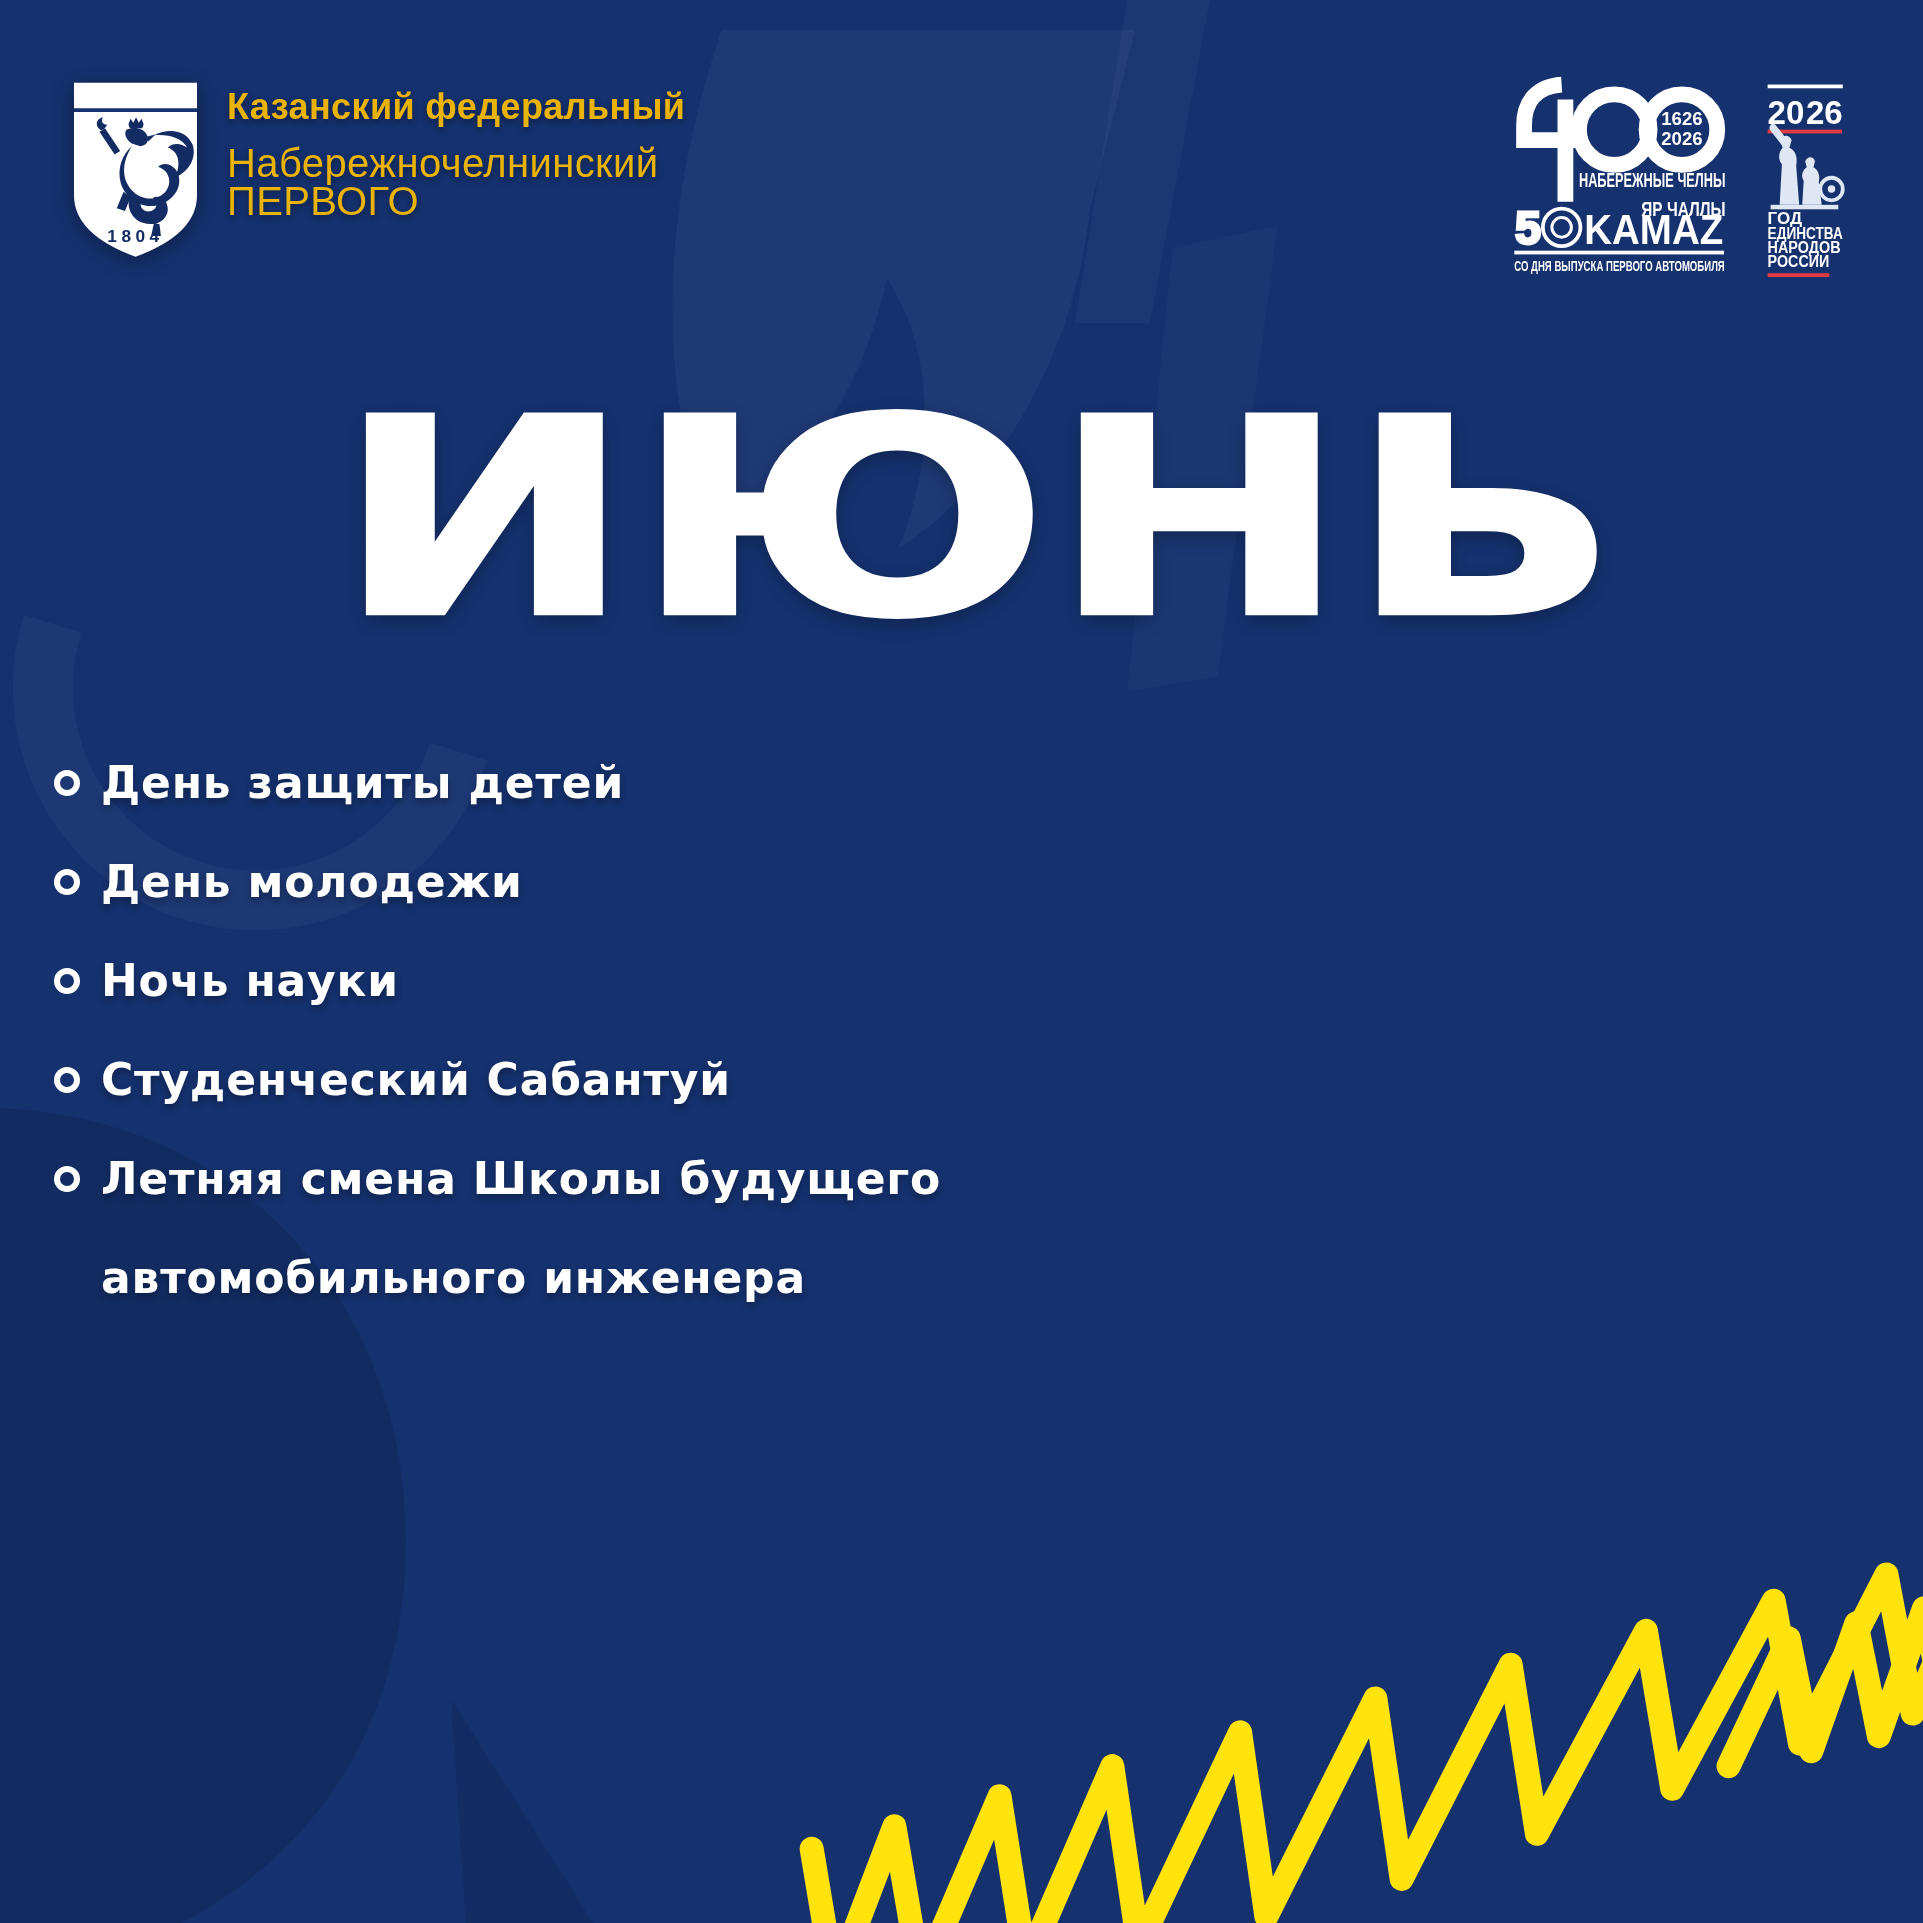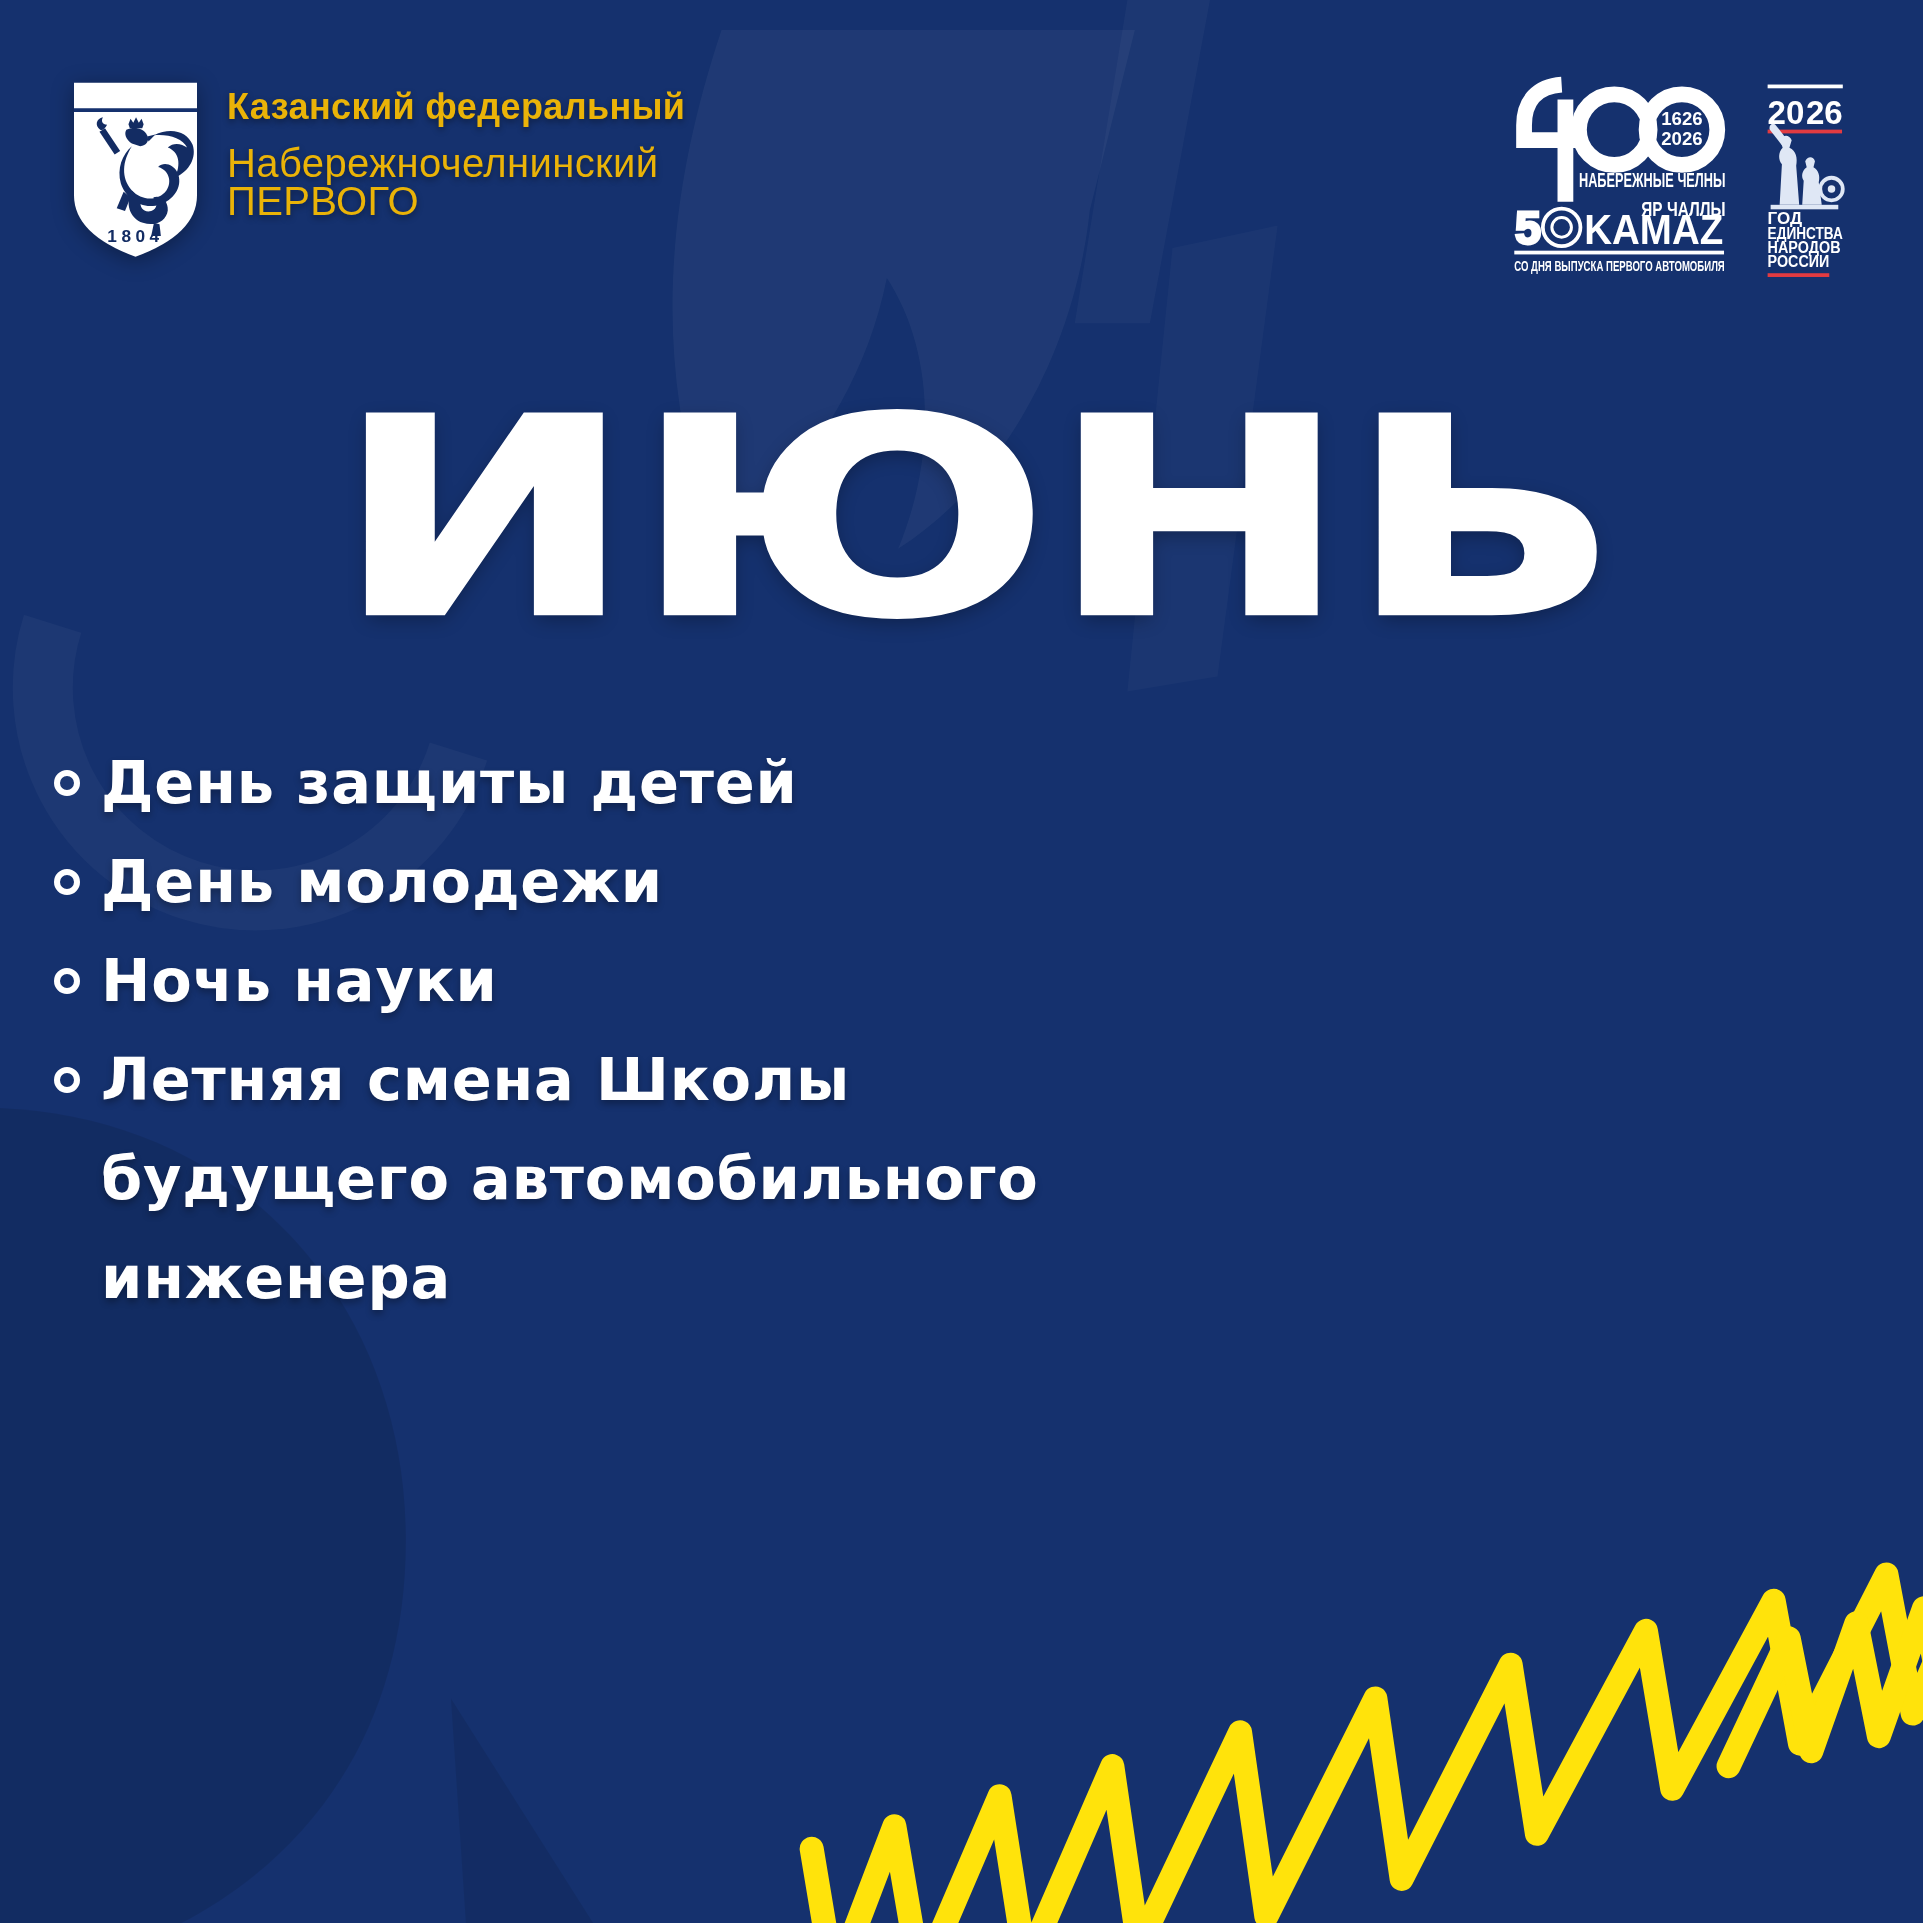--- a/index.html
+++ b/index.html
@@ -42,21 +42,21 @@
   
   .events{position:absolute;left:54px;top:733px;margin:0;padding:0;list-style:none}
   .events li{display:flex;align-items:flex-start}
   .bullet{
     flex:0 0 auto;width:26px;height:26px;box-sizing:border-box;
     border:6.8px solid #ffffff;border-radius:50%;
     margin:37px 21px 0 0;
   }
   .event-text{
     font-family:"DejaVu Sans","Liberation Sans",sans-serif;
-    font-weight:700;font-size:59px;line-height:99px;
+    font-weight:700;font-size:44px;line-height:99px;
     color:#fff;max-width:1022px;letter-spacing:0.8px;
     text-shadow:0 3.8px 7.5px rgba(0,0,0,.30);
   }
 
   
   .scribble{position:absolute;left:0;top:0;width:1924px;height:1924px;pointer-events:none}
 </style>
 </head>
 <body>
 
@@ -149,20 +149,24 @@
     <li>
       <span class="bullet"></span>
       <span class="event-text">День молодежи</span>
     </li>
     <li>
       <span class="bullet"></span>
       <span class="event-text">Ночь науки</span>
     </li>
     <li>
       <span class="bullet"></span>
+      <span class="event-text">Студенческий Сабантуй</span>
+    </li>
+    <li>
+      <span class="bullet"></span>
       <span class="event-text">Летняя смена Школы будущего автомобильного инженера</span>
     </li>
   </ul>
 
   <svg class="scribble" viewBox="0 0 2560 2560">
     <polyline points="1080,2460 1110,2640 1190,2430 1225,2635 1330,2390 1365,2615 1480,2350 1515,2590 1650,2305 1685,2550 1830,2260 1865,2500 2010,2215 2045,2440 2190,2170 2225,2380 2360,2130 2395,2320 2510,2095 2545,2280 2640,2060" fill="none" stroke="#FFE30B" stroke-width="32" stroke-linejoin="round" stroke-linecap="round"></polyline>
     <polyline points="2300,2350 2380,2180 2410,2330 2470,2160 2500,2310 2560,2140 2590,2290 2650,2120" fill="none" stroke="#FFE30B" stroke-width="32" stroke-linejoin="round" stroke-linecap="round"></polyline>
   </svg>
 
 </div>

